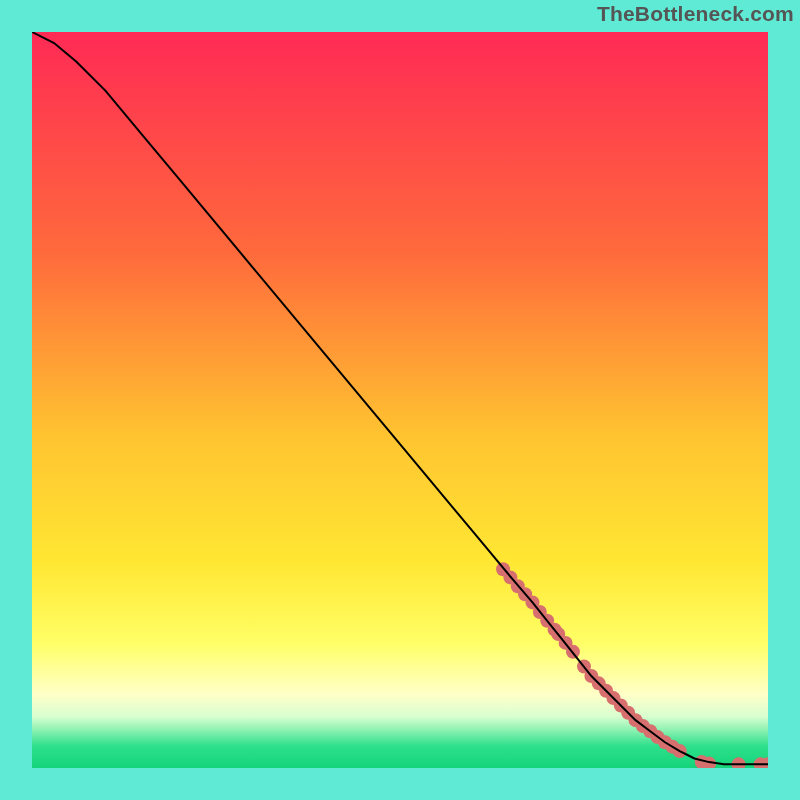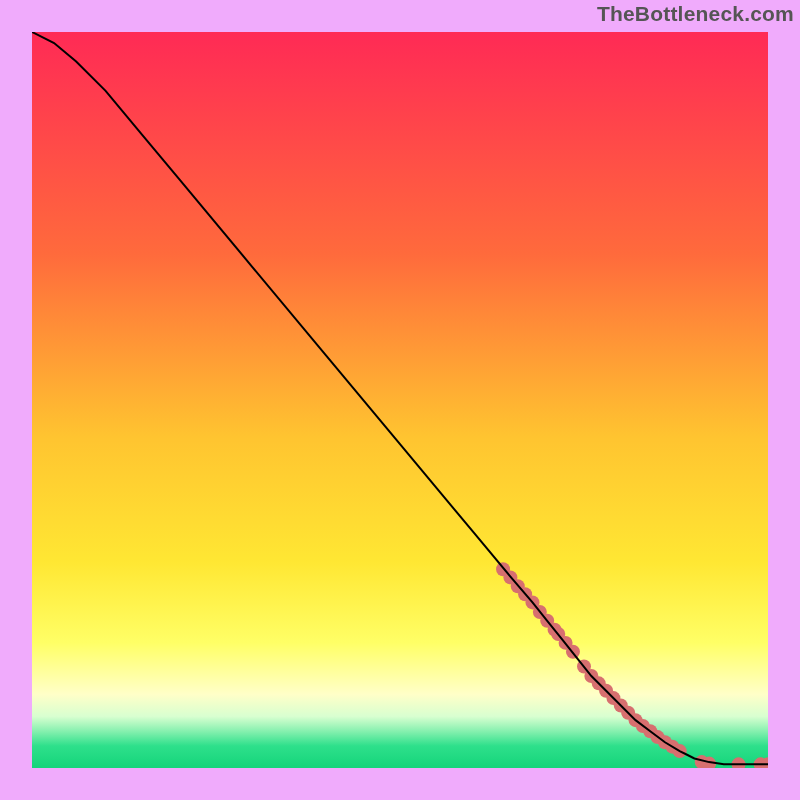--- a/index.html
+++ b/index.html
@@ -8,21 +8,21 @@
     width: 800px;
     height: 800px;
     background: #000;
     overflow: hidden;
     font-family: Arial, Helvetica, sans-serif;
   }
   .frame {
     position: relative;
     width: 800px;
     height: 800px;
-    background: #f0abfc;
+    background: #5eead4;
   }
   .watermark {
     position: absolute;
     top: 2px;
     right: 6px;
     color: #555;
     font-size: 21px;
     font-weight: 600;
     letter-spacing: 0.2px;
     z-index: 20;

